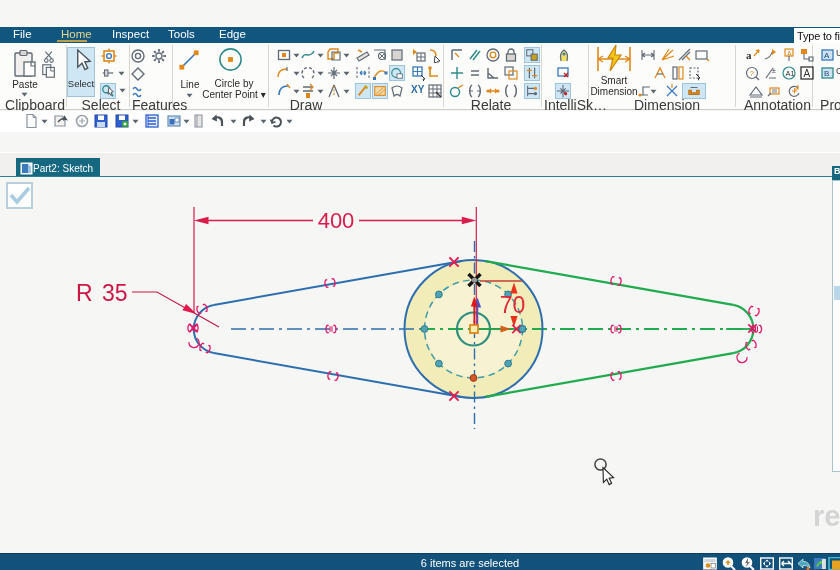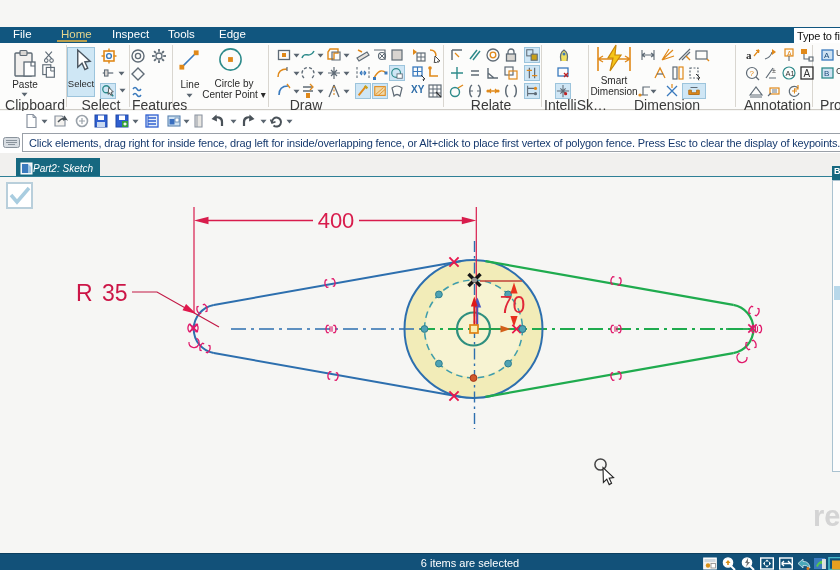--- a/index.html
+++ b/index.html
@@ -10,21 +10,21 @@
 .mi { position:absolute; top:1px; color:#fff; font-size:11.5px; }
 #homeu { position:absolute; left:57px; top:13px; width:30px; height:2px; background:#b89f4e; }
 #search { position:absolute; left:794px; top:1px; width:46px; height:15px; background:#fff; font-size:11px; color:#111; padding:2px 0 0 3px; font-weight:normal; letter-spacing:-0.2px; white-space:nowrap; overflow:hidden; }
 #ribbon { position:absolute; left:0; top:43px; width:840px; height:67px; background:#fcfcfb; border-bottom:1px solid #cfccc6; }
 .glabel { position:absolute; top:97px; font-size:14px; color:#3a3a3a; text-align:center; }
 .gsep { position:absolute; top:45px; width:1px; height:62px; background:#d9d6d0; }
 .lbl { position:absolute; font-size:10px; color:#2a2a2a; text-align:center; line-height:11px; }
 #qat { position:absolute; left:0; top:111px; width:840px; height:21px; background:#fff; }
 #prompt { position:absolute; left:0; top:132px; width:840px; height:20px; background:#fff; }
 #promptbox { position:absolute; left:22px; top:0.5px; width:820px; height:19px; border:1px solid #9aa0a8; background:#fff; font-size:11px; color:#173a6e; padding:3px 0 0 6px; white-space:nowrap; letter-spacing:-0.15px; }
-#tabrow { position:absolute; left:0; top:152px; width:840px; height:25px; background:#f1f0ee; border-top:1px solid #fff;font-style:italic; }
+#tabrow { position:absolute; left:0; top:152px; width:840px; height:25px; background:#f1f0ee; border-top:1px solid #fff; }
 #tab { position:absolute; left:16px; top:5px; width:84px; height:20px; background:#166880; color:#fff; font-size:10px; padding:5px 0 0 17px; }
 #tabline { position:absolute; left:0; top:23px; width:840px; height:2px; background:#2e7f96; }
 #canvas { position:absolute; left:0; top:177px; width:840px; height:377px; background:#f6f6f4; }
 #chk { position:absolute; left:6px; top:182px; width:27px; height:27px; background:#fff; border:2px solid #b9cfdb; }
 #rpanelhdr { position:absolute; left:832px; top:166px; width:8px; height:14px; background:#166880; color:#fff; font-size:9px; font-weight:bold; padding-left:2px; }
 #rpanel { position:absolute; left:832px; top:180px; width:8px; height:292px; background:#fdfdfd; border:1px solid #aac2d0; border-right:none; }
 #wm { position:absolute; left:813px; top:500px; font-size:29px; font-weight:bold; color:#d4d4d4; letter-spacing:0px; }
 #statusbar { position:absolute; left:0; top:553px; width:840px; height:17px; background:#125179; border-top:1px solid #0c3f5f; }
 #stxt { position:absolute; left:0; top:556.5px; width:940px; text-align:center; color:#fff; font-size:11px; }
 </style></head><body>
@@ -502,27 +502,20 @@
       <polygon points="0.5,0.8 6.5,0.8 3.5,4.6" fill="#5a6570"></polygon>
     </svg>
 <svg style="position:absolute;left:268px;top:113px" width="16" height="16" viewBox="0 0 16 16">
       <path d="M 4,9 a 4.5,4.5 0 1 1 1.5,3.4" fill="none" stroke="#4a5259" stroke-width="2"></path>
       <path d="M 2.5,6.5 l 1.5,3.5 3.5,-1.2" fill="none" stroke="#4a5259" stroke-width="1.5"></path>
     </svg>
 <svg style="position:absolute;left:286px;top:119px" width="7" height="5" viewBox="0 0 7 5">
       <polygon points="0.5,0.8 6.5,0.8 3.5,4.6" fill="#5a6570"></polygon>
     </svg>
 
-<div id="prompt">
-<svg style="position:absolute;left:3px;top:5px" width="17" height="11" viewBox="0 0 17 11">
-        <rect x="0.5" y="0.5" width="16" height="10" rx="2" fill="#d8dde2" stroke="#8a939c" stroke-width="1"></rect>
-        <path d="M 3,3.5 h 11 M 3,5.5 h 11 M 5,7.5 h 7" stroke="#8a939c" stroke-width="1"></path>
-      </svg>
-<div id="promptbox">Click elements, drag right for inside fence, drag left for inside/overlapping fence, or Alt+click to place first vertex of polygon fence. Press Esc to clear the display of keypoints.</div>
-</div>
 
 <div id="tabrow">
 <div id="tab">Part2: Sketch</div>
 <svg style="position:absolute;left:20px;top:9px" width="13" height="13" viewBox="0 0 13 13">
         <rect x="1" y="1" width="11" height="11" fill="#e8eef4" stroke="#fff" stroke-width="1"></rect>
         <rect x="2" y="2" width="6" height="9" fill="#3a7abd"></rect>
         <path d="M 8,2 l 3,3 v 6 h -3 Z" fill="#9cc4e0"></path>
       </svg>
 <div id="tabline"></div>
 </div>

